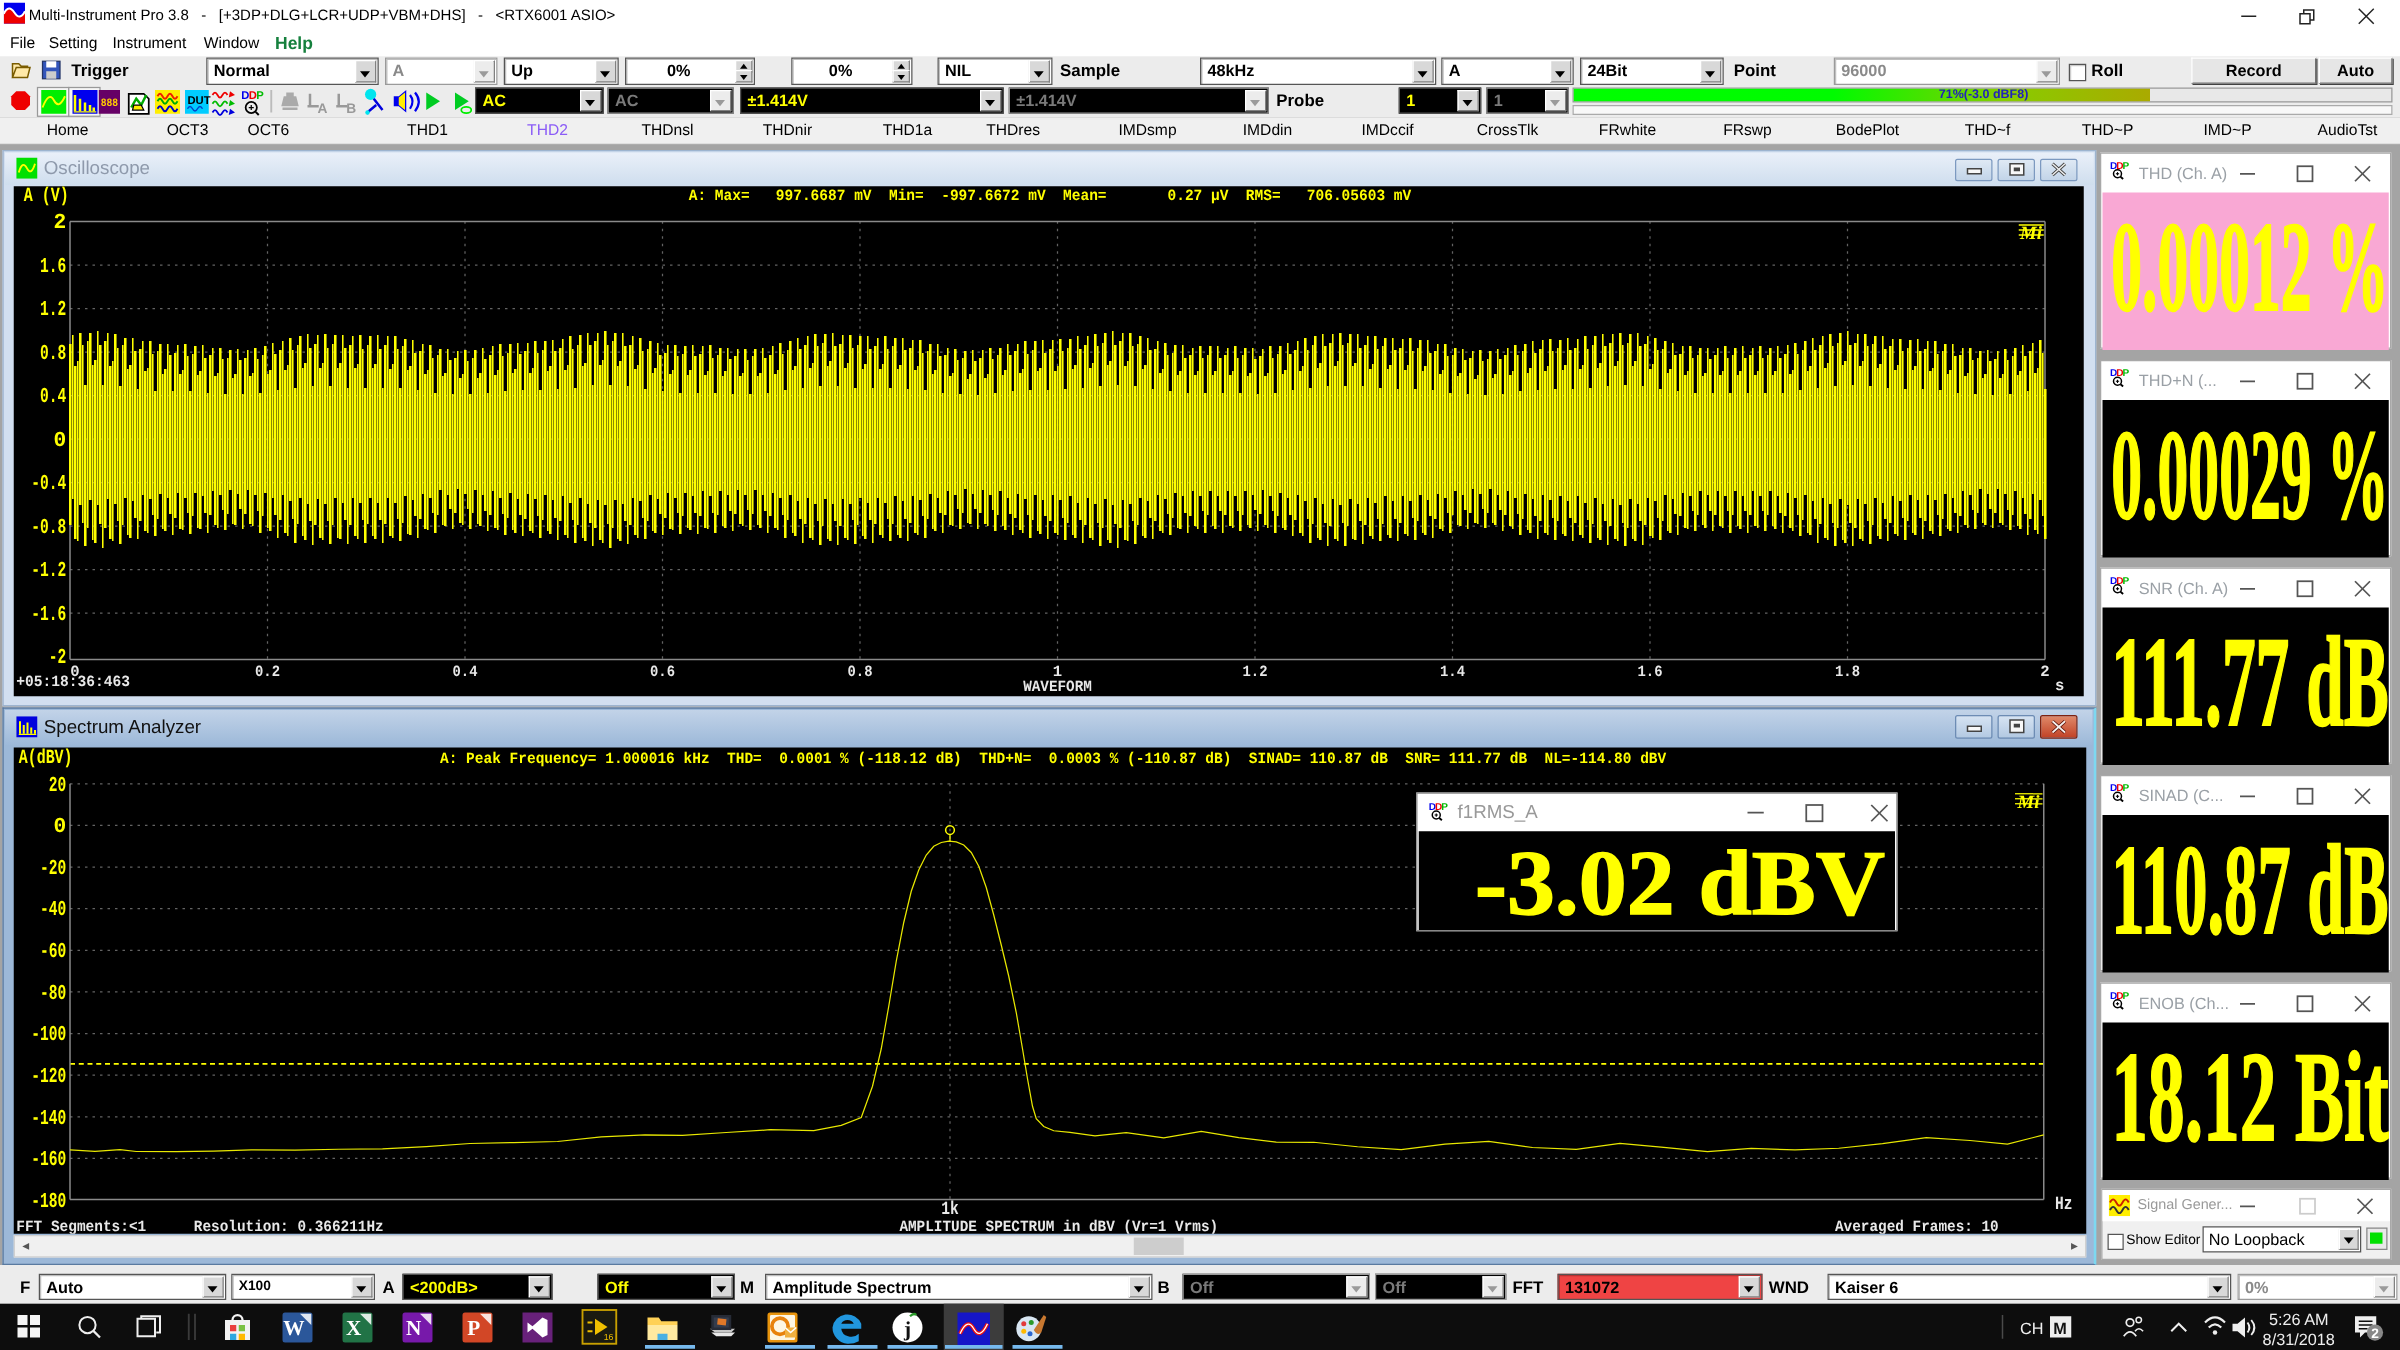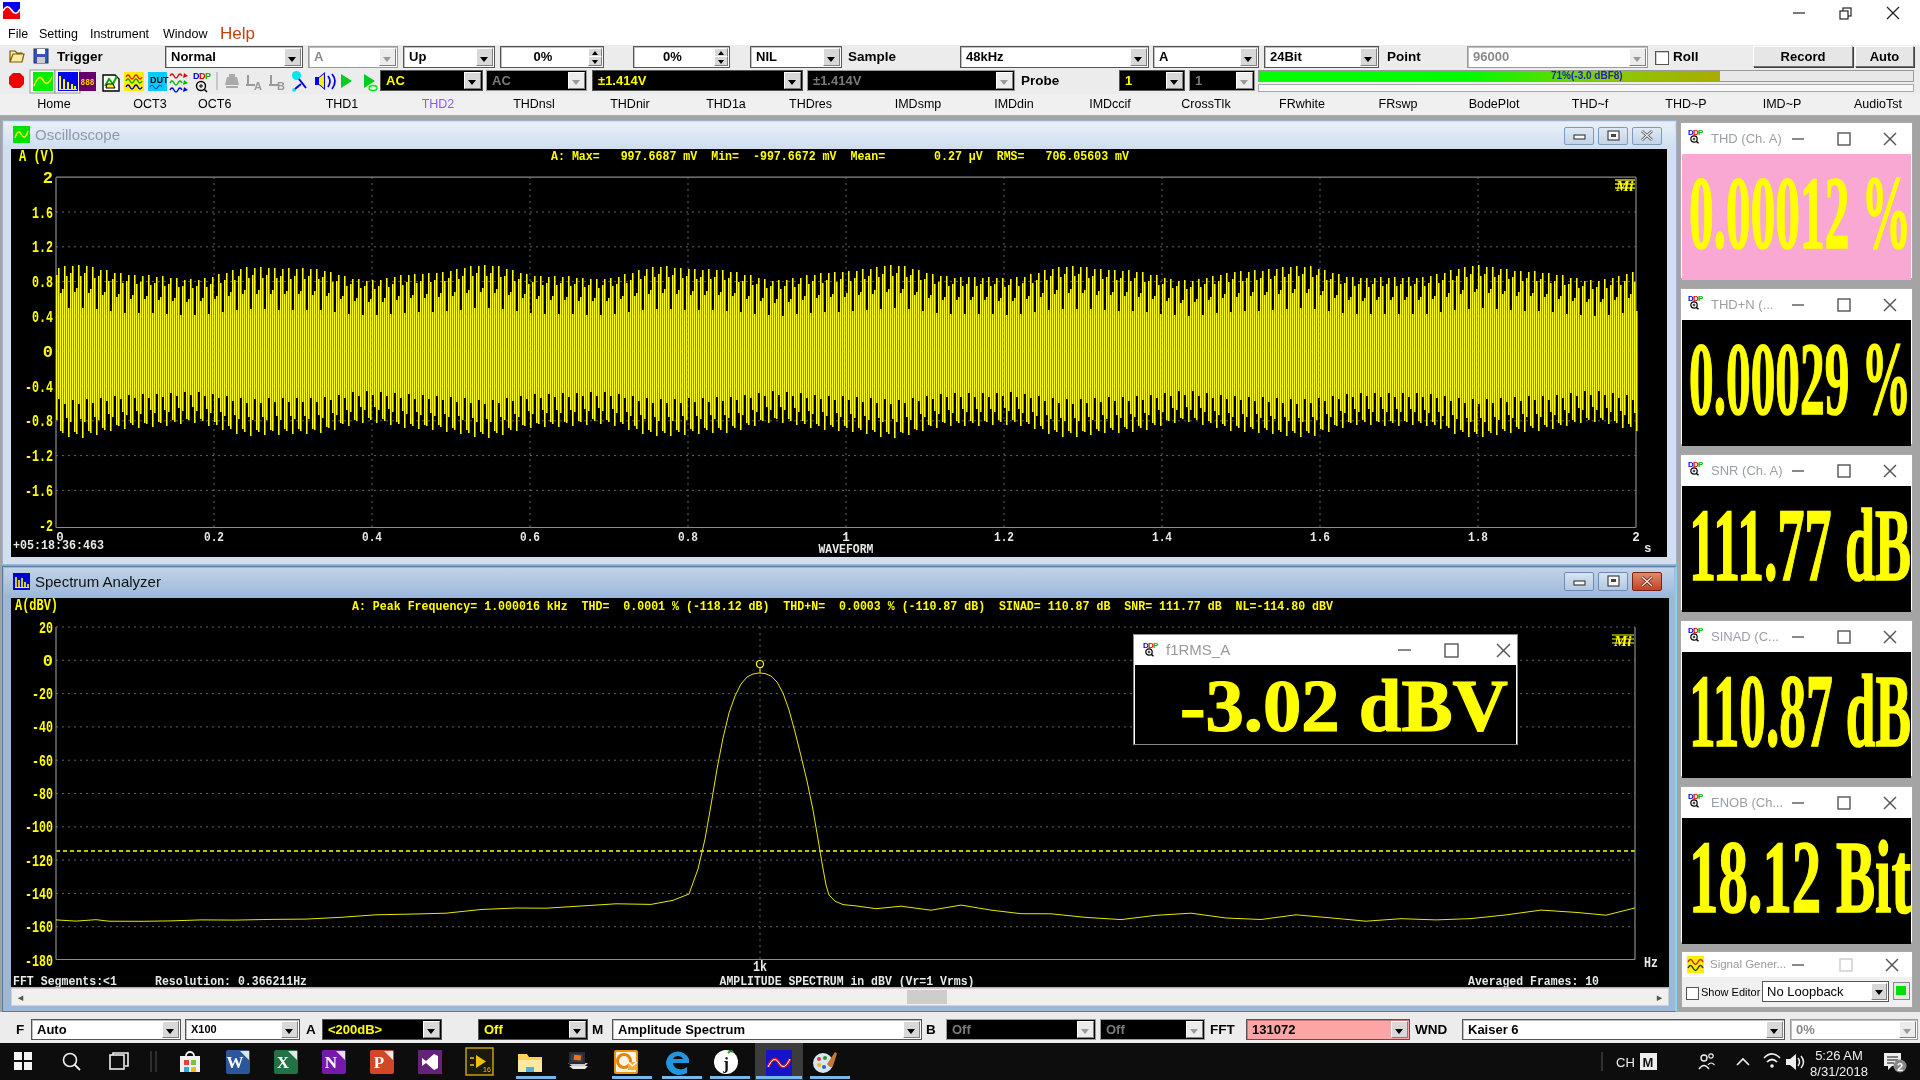--- a/index.html
+++ b/index.html
@@ -4,34 +4,35 @@
 body{width:1920px;height:1080px;overflow:hidden;position:relative;font-family:"Liberation Sans",sans-serif;background:#a4a4a4}
 .abs{position:absolute}
 </style></head><body>
 
 <div class="abs" style="left:0;top:0;width:1920px;height:24px;background:#fff">
 <svg class="abs" style="left:3px;top:2px" width="17" height="17" viewBox="0 0 17 17">
 <rect x="0" y="0" width="17" height="17" fill="#0000ee"></rect>
 <path d="M0 9 Q4 1 8.5 8 Q13 15 17 7 L17 17 L0 17 Z" fill="#ee0000"></path>
 <path d="M0 9 Q4 1 8.5 8 Q13 15 17 7" fill="none" stroke="#fff" stroke-width="1.6"></path>
 </svg>
+<div class="abs" style="left:23px;top:0;height:24px;line-height:24px;font-size:12px;color:#000">Multi-Instrument Pro 3.8&nbsp;&nbsp;&nbsp;-&nbsp;&nbsp;&nbsp;[+3DP+DLG+LCR+UDP+VBM+DHS]&nbsp;&nbsp;&nbsp;-&nbsp;&nbsp;&nbsp;&lt;RTX6001 ASIO&gt;</div>
 <svg class="abs" style="left:1780px;top:0" width="140" height="24" viewBox="0 0 140 24">
 <line x1="13" y1="13" x2="25" y2="13" stroke="#222" stroke-width="1.2"></line>
 <rect x="63" y="8" width="8" height="8" fill="none" stroke="#222" stroke-width="1.2"></rect>
 <rect x="60" y="11" width="8" height="8" fill="#fff" stroke="#222" stroke-width="1.2"></rect>
 <line x1="107" y1="7" x2="119" y2="19" stroke="#222" stroke-width="1.2"></line>
 <line x1="107" y1="19" x2="119" y2="7" stroke="#222" stroke-width="1.2"></line>
 </svg>
 </div>
 <div class="abs" style="left:0;top:24px;width:1920px;height:20px;background:#fff">
 <div style="position:absolute;left:8px;top:0;height:20px;line-height:20px;font-weight:normal;font-size:12.5px;color:#000;white-space:nowrap">File</div>
 <div style="position:absolute;left:39px;top:0;height:20px;line-height:20px;font-weight:normal;font-size:12.5px;color:#000;white-space:nowrap">Setting</div>
 <div style="position:absolute;left:90px;top:0;height:20px;line-height:20px;font-weight:normal;font-size:12.5px;color:#000;white-space:nowrap">Instrument</div>
 <div style="position:absolute;left:163px;top:0;height:20px;line-height:20px;font-weight:normal;font-size:12.5px;color:#000;white-space:nowrap">Window</div>
-<div style="position:absolute;left:220px;top:0;height:20px;line-height:20px;font-weight:normal;font-size:17px;color:#c2410c;white-space:nowrap">Help</div>
+<div style="position:absolute;left:220px;top:0;height:20px;line-height:20px;font-weight:bold;font-size:14px;color:#15803d;white-space:nowrap">Help</div>
 </div>
 <div class="abs" style="left:0;top:44px;width:1920px;height:24px;background:#ececec;border-top:1px solid #fff;box-sizing:border-box"></div>
 <svg class="abs" style="left:8px;top:46px" width="44" height="20" viewBox="0 0 44 20">
 <path d="M2 16 L5 8 L16 8 L14 16 Z M2 16 L2 5 L7 5 L9 7 L14 7 L14 8" fill="#ffe9a8" stroke="#7a5c00" stroke-width="1.2"></path>
 <rect x="26" y="3" width="14" height="14" fill="#3355bb" stroke="#223366" stroke-width="1"></rect>
 <rect x="29" y="3" width="8" height="5" fill="#fff"></rect>
 <rect x="29" y="11" width="8" height="6" fill="#ccc"></rect>
 </svg>
 <div style="position:absolute;left:57px;top:46px;height:22px;line-height:22px;font-weight:bold;font-size:13.5px;color:#000;white-space:nowrap">Trigger</div>
 <div style="position:absolute;left:165px;top:46px;width:138px;height:22px;background:#fff;border:1px solid #555;box-sizing:border-box;box-shadow:inset 1px 1px 0 rgba(0,0,0,.25)">
@@ -596,21 +597,21 @@
       <div style="position:absolute;right:4px;top:7px;width:0;height:0;border-left:4.5px solid transparent;border-right:4.5px solid transparent;border-top:5px solid #9a9a9a"></div>
     </div>
   </div>
 <div style="position:absolute;left:1100px;top:1019px;width:105px;height:21px;background:#000;border:1px solid #9a9a9a;box-sizing:border-box;box-shadow:inset 1px 1px 0 rgba(0,0,0,.25)">
     <div style="position:absolute;left:5px;top:0;line-height:19px;font-weight:bold;font-size:13px;color:#7a7a7a;white-space:nowrap">Off</div>
     <div style="position:absolute;right:1px;top:1px;bottom:1px;width:17px;background:#ececec;border:1px solid #fff;border-right-color:#808080;border-bottom-color:#808080;box-sizing:border-box">
       <div style="position:absolute;right:4px;top:7px;width:0;height:0;border-left:4.5px solid transparent;border-right:4.5px solid transparent;border-top:5px solid #9a9a9a"></div>
     </div>
   </div>
 <div style="position:absolute;left:1210px;top:1019px;height:21px;line-height:21px;font-weight:bold;font-size:13.5px;color:#000;white-space:nowrap">FFT</div>
-<div style="position:absolute;left:1246px;top:1019px;width:164px;height:21px;background:#fca5a5;border:1px solid #555;box-sizing:border-box;box-shadow:inset 1px 1px 0 rgba(0,0,0,.25)">
+<div style="position:absolute;left:1246px;top:1019px;width:164px;height:21px;background:#ef4444;border:1px solid #555;box-sizing:border-box;box-shadow:inset 1px 1px 0 rgba(0,0,0,.25)">
     <div style="position:absolute;left:5px;top:0;line-height:19px;font-weight:bold;font-size:13px;color:#000;white-space:nowrap">131072</div>
     <div style="position:absolute;right:1px;top:1px;bottom:1px;width:17px;background:#d8d8d8;border:1px solid #fff;border-right-color:#808080;border-bottom-color:#808080;box-sizing:border-box">
       <div style="position:absolute;right:4px;top:7px;width:0;height:0;border-left:4.5px solid transparent;border-right:4.5px solid transparent;border-top:5px solid #000"></div>
     </div>
   </div>
 <div style="position:absolute;left:1415px;top:1019px;height:21px;line-height:21px;font-weight:bold;font-size:13.5px;color:#000;white-space:nowrap">WND</div>
 <div style="position:absolute;left:1462px;top:1019px;width:323px;height:21px;background:#fff;border:1px solid #555;box-sizing:border-box;box-shadow:inset 1px 1px 0 rgba(0,0,0,.25)">
     <div style="position:absolute;left:5px;top:0;line-height:19px;font-weight:bold;font-size:13px;color:#000;white-space:nowrap">Kaiser 6</div>
     <div style="position:absolute;right:1px;top:1px;bottom:1px;width:17px;background:#d8d8d8;border:1px solid #fff;border-right-color:#808080;border-bottom-color:#808080;box-sizing:border-box">
       <div style="position:absolute;right:4px;top:7px;width:0;height:0;border-left:4.5px solid transparent;border-right:4.5px solid transparent;border-top:5px solid #000"></div>

